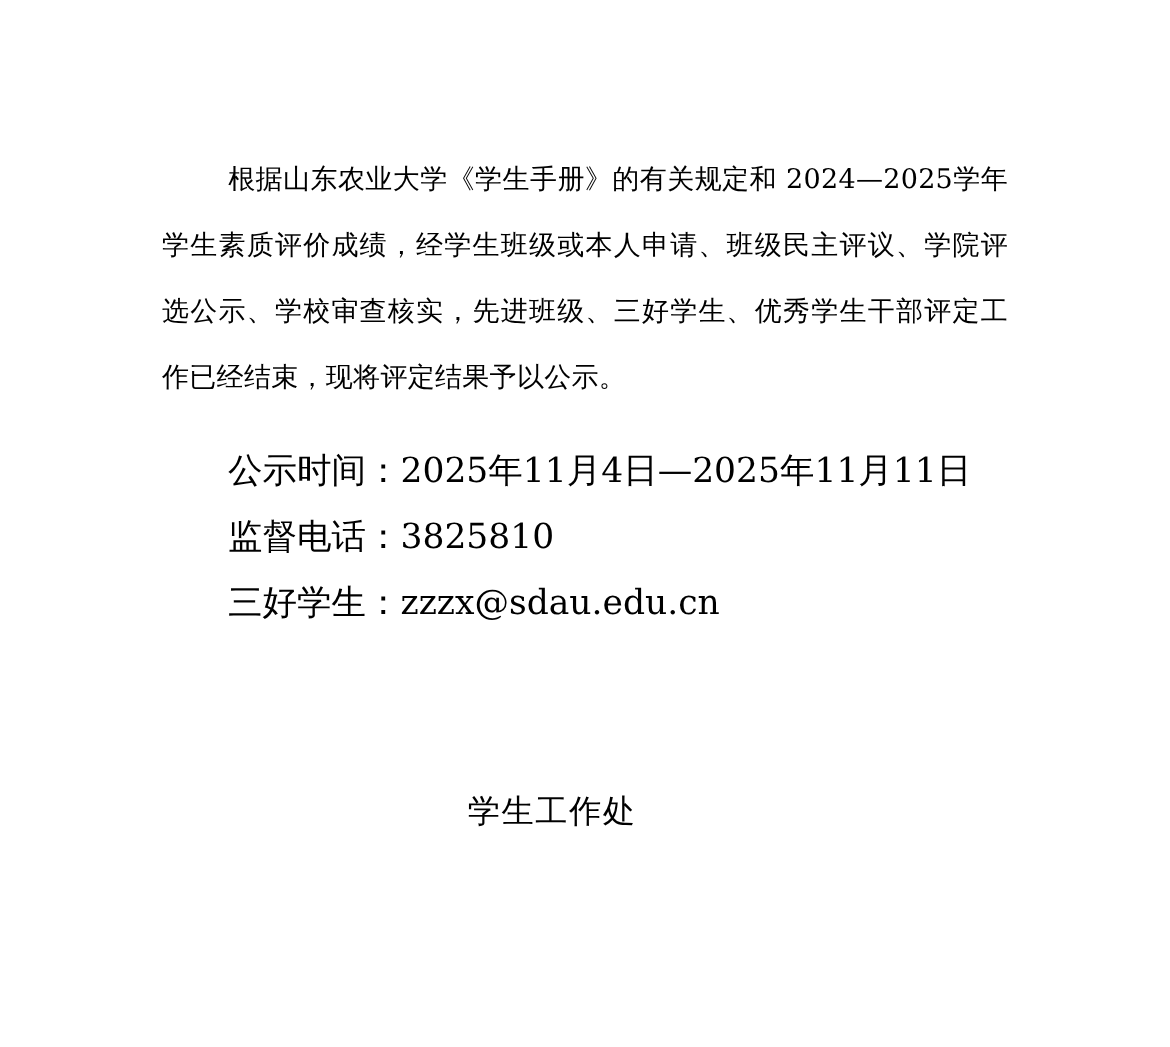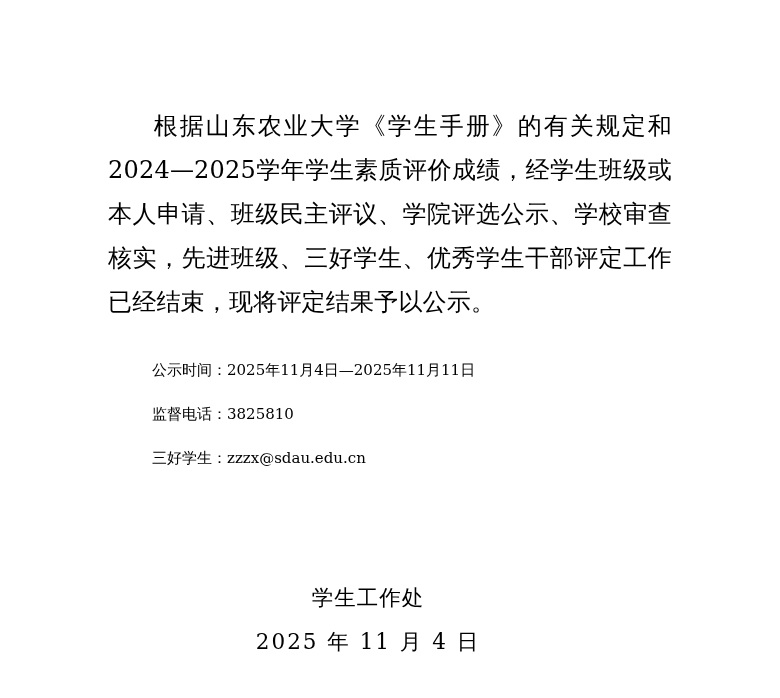--- a/index.html
+++ b/index.html
@@ -15,32 +15,32 @@
     overflow: hidden;
   }
   .page {
     position: relative;
     width: 780px;
     height: 698px;
     box-sizing: border-box;
     padding: 80px 108px 0 108px;
   }
   .body-text {
-    font-size: 24px;
+    font-size: 18px;
     line-height: 44px;
     text-align: justify;
     text-justify: inter-ideograph;
     letter-spacing: 0.2px;
   }
   .body-text .indent {
     display: inline-block;
     width: 44px;
   }
   .info-line {
-    font-size: 15px;
+    font-size: 23px;
     line-height: 44px;
     white-space: nowrap;
   }
   .info-block {
     margin-top: 10px;
   }
   .info-line .indent {
     display: inline-block;
     width: 44px;
   }
@@ -67,16 +67,15 @@
   <p class="body-text"><span class="indent"></span><span>根据山东农业大学《学生手册》的有关规定和 2024—2025学年学生素质评价成绩，经学生班级或本人申请、班级民主评议、学院评选公示、学校审查核实，先进班级、三好学生、优秀学生干部评定工作已经结束，现将评定结果予以公示。</span></p>
 
   <div class="info-block">
     <div class="info-line"><span class="indent"></span><span>公示时间：2025年11月4日—2025年11月11日</span></div>
     <div class="info-line"><span class="indent"></span><span>监督电话：3825810</span></div>
     <div class="info-line"><span class="indent"></span><span>三好学生：zzzx@sdau.edu.cn</span></div>
   </div>
 
   <div class="signature">
     <span class="sig-line">学生工作处</span>
-    <span class="sig-line sig-date">2025 年 11 月 4 日</span>
   </div>
 
 </div>
 
 </body></html>

